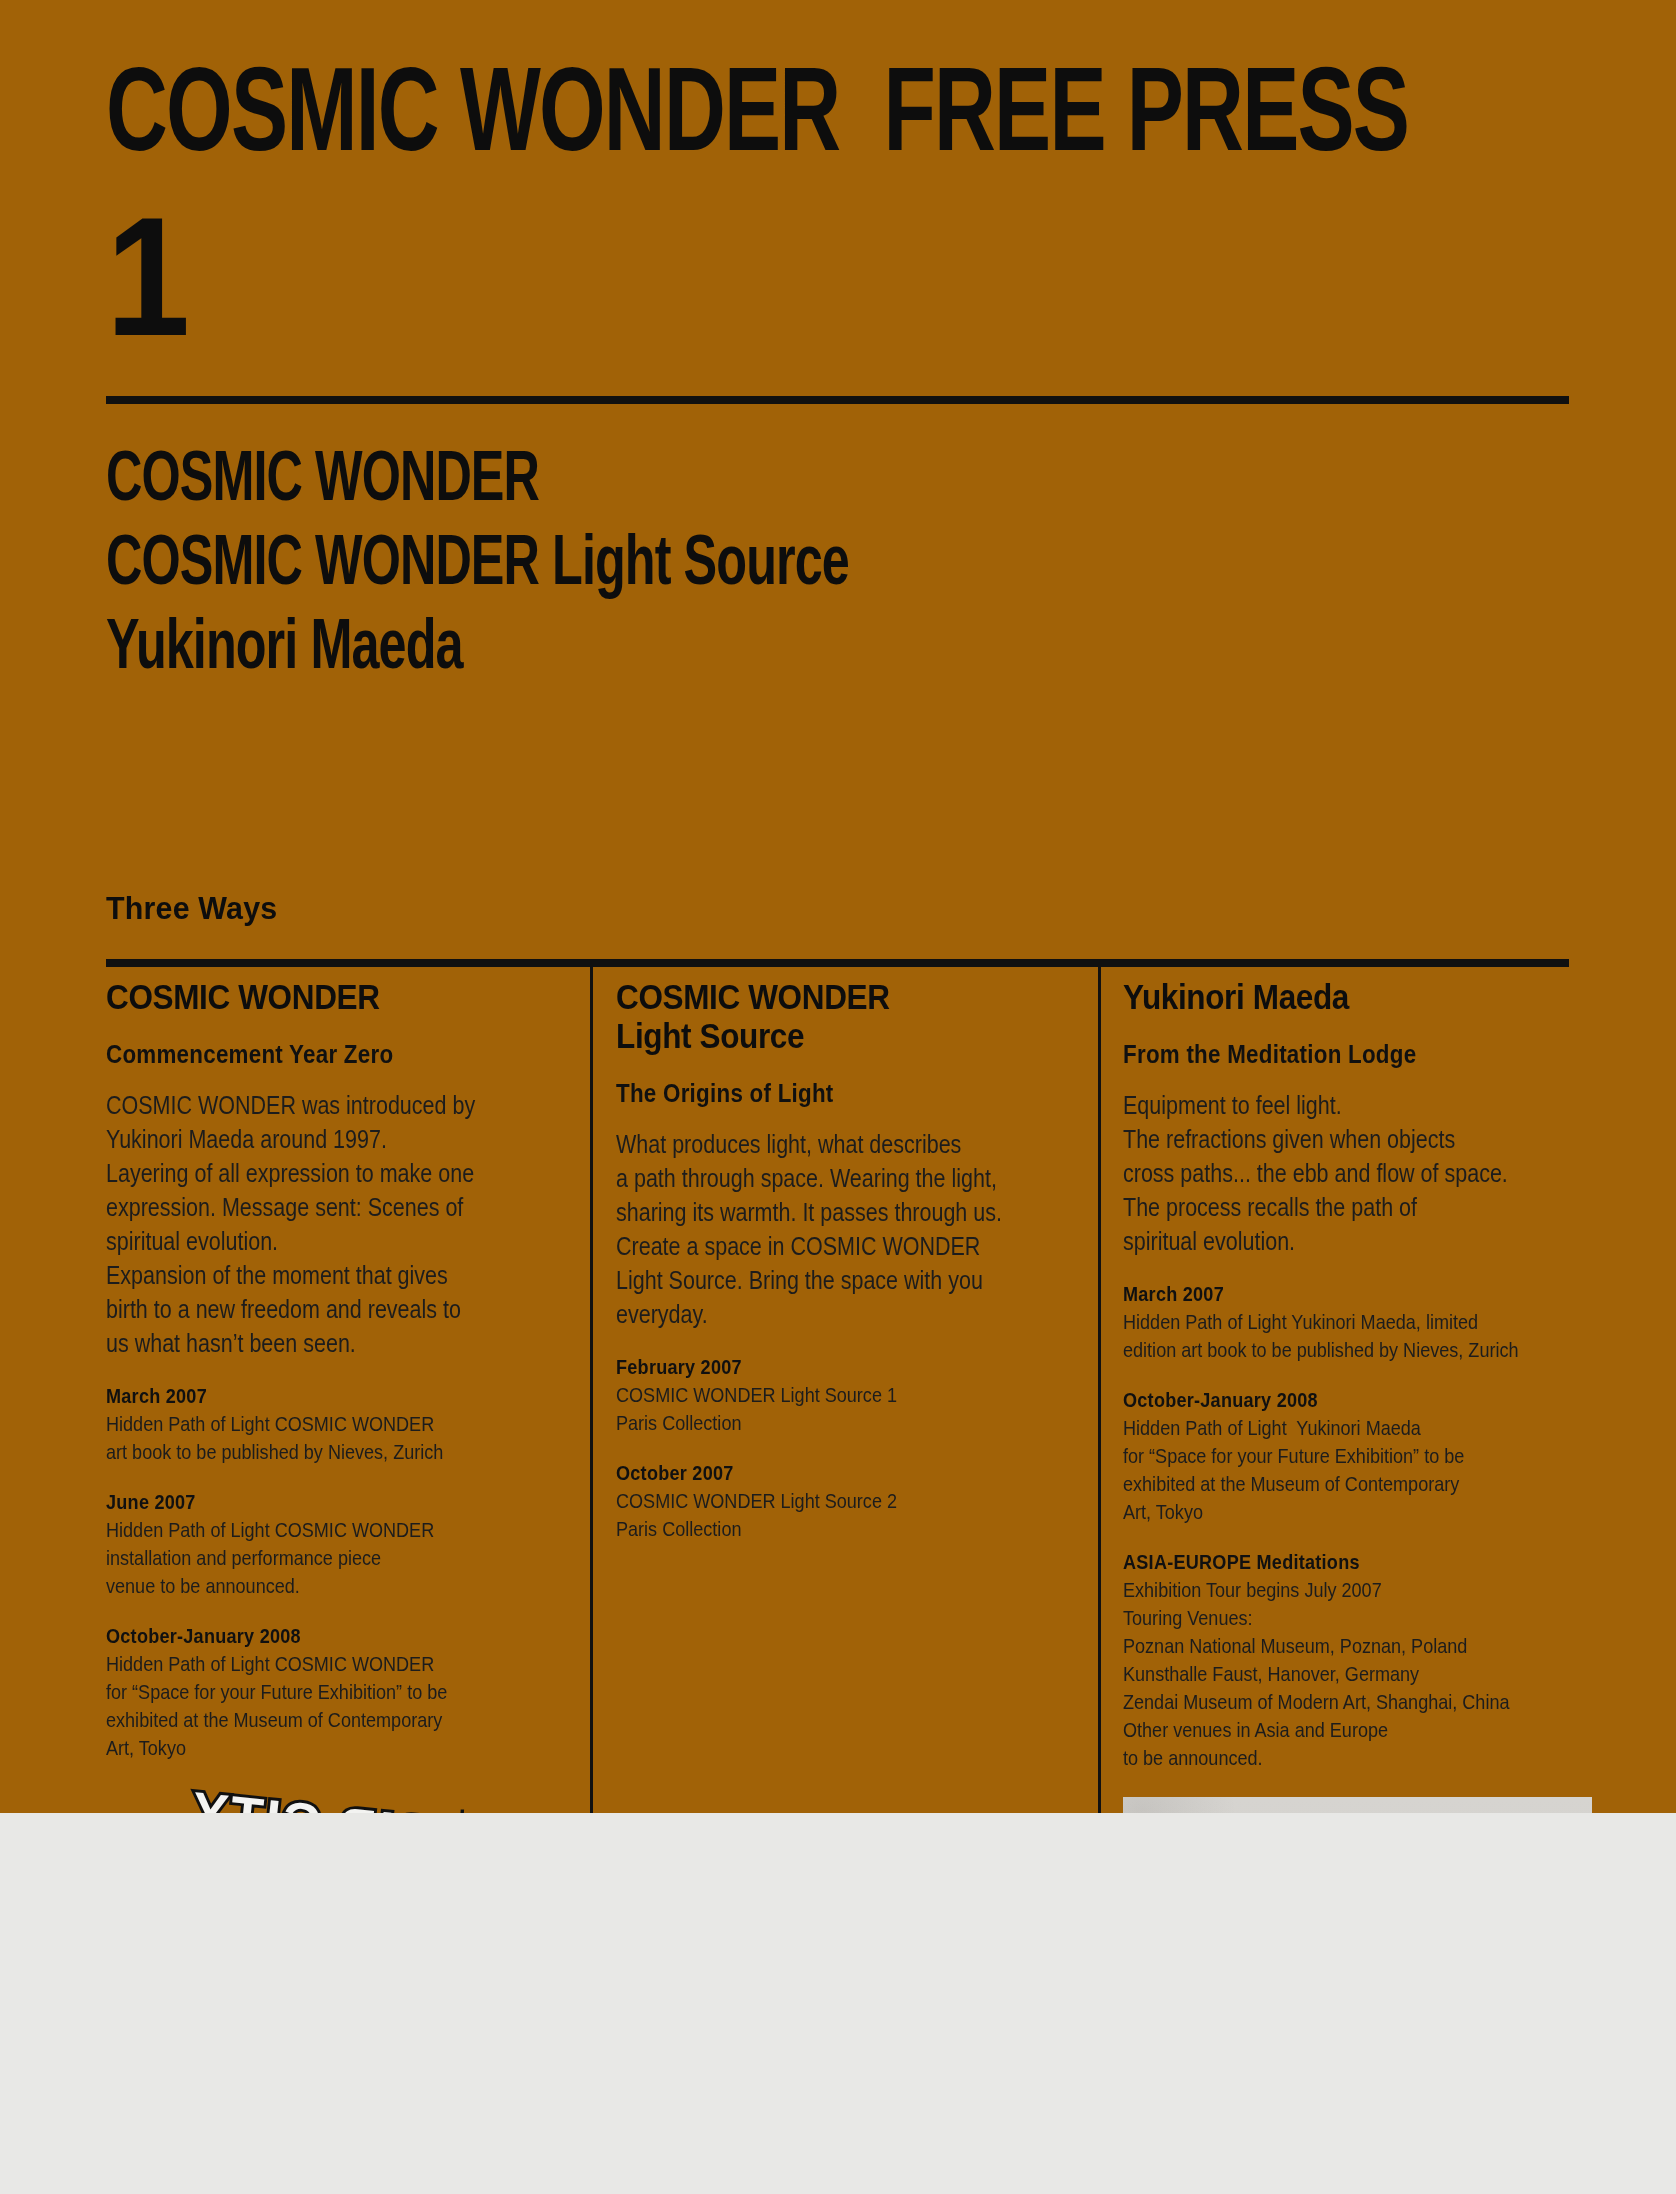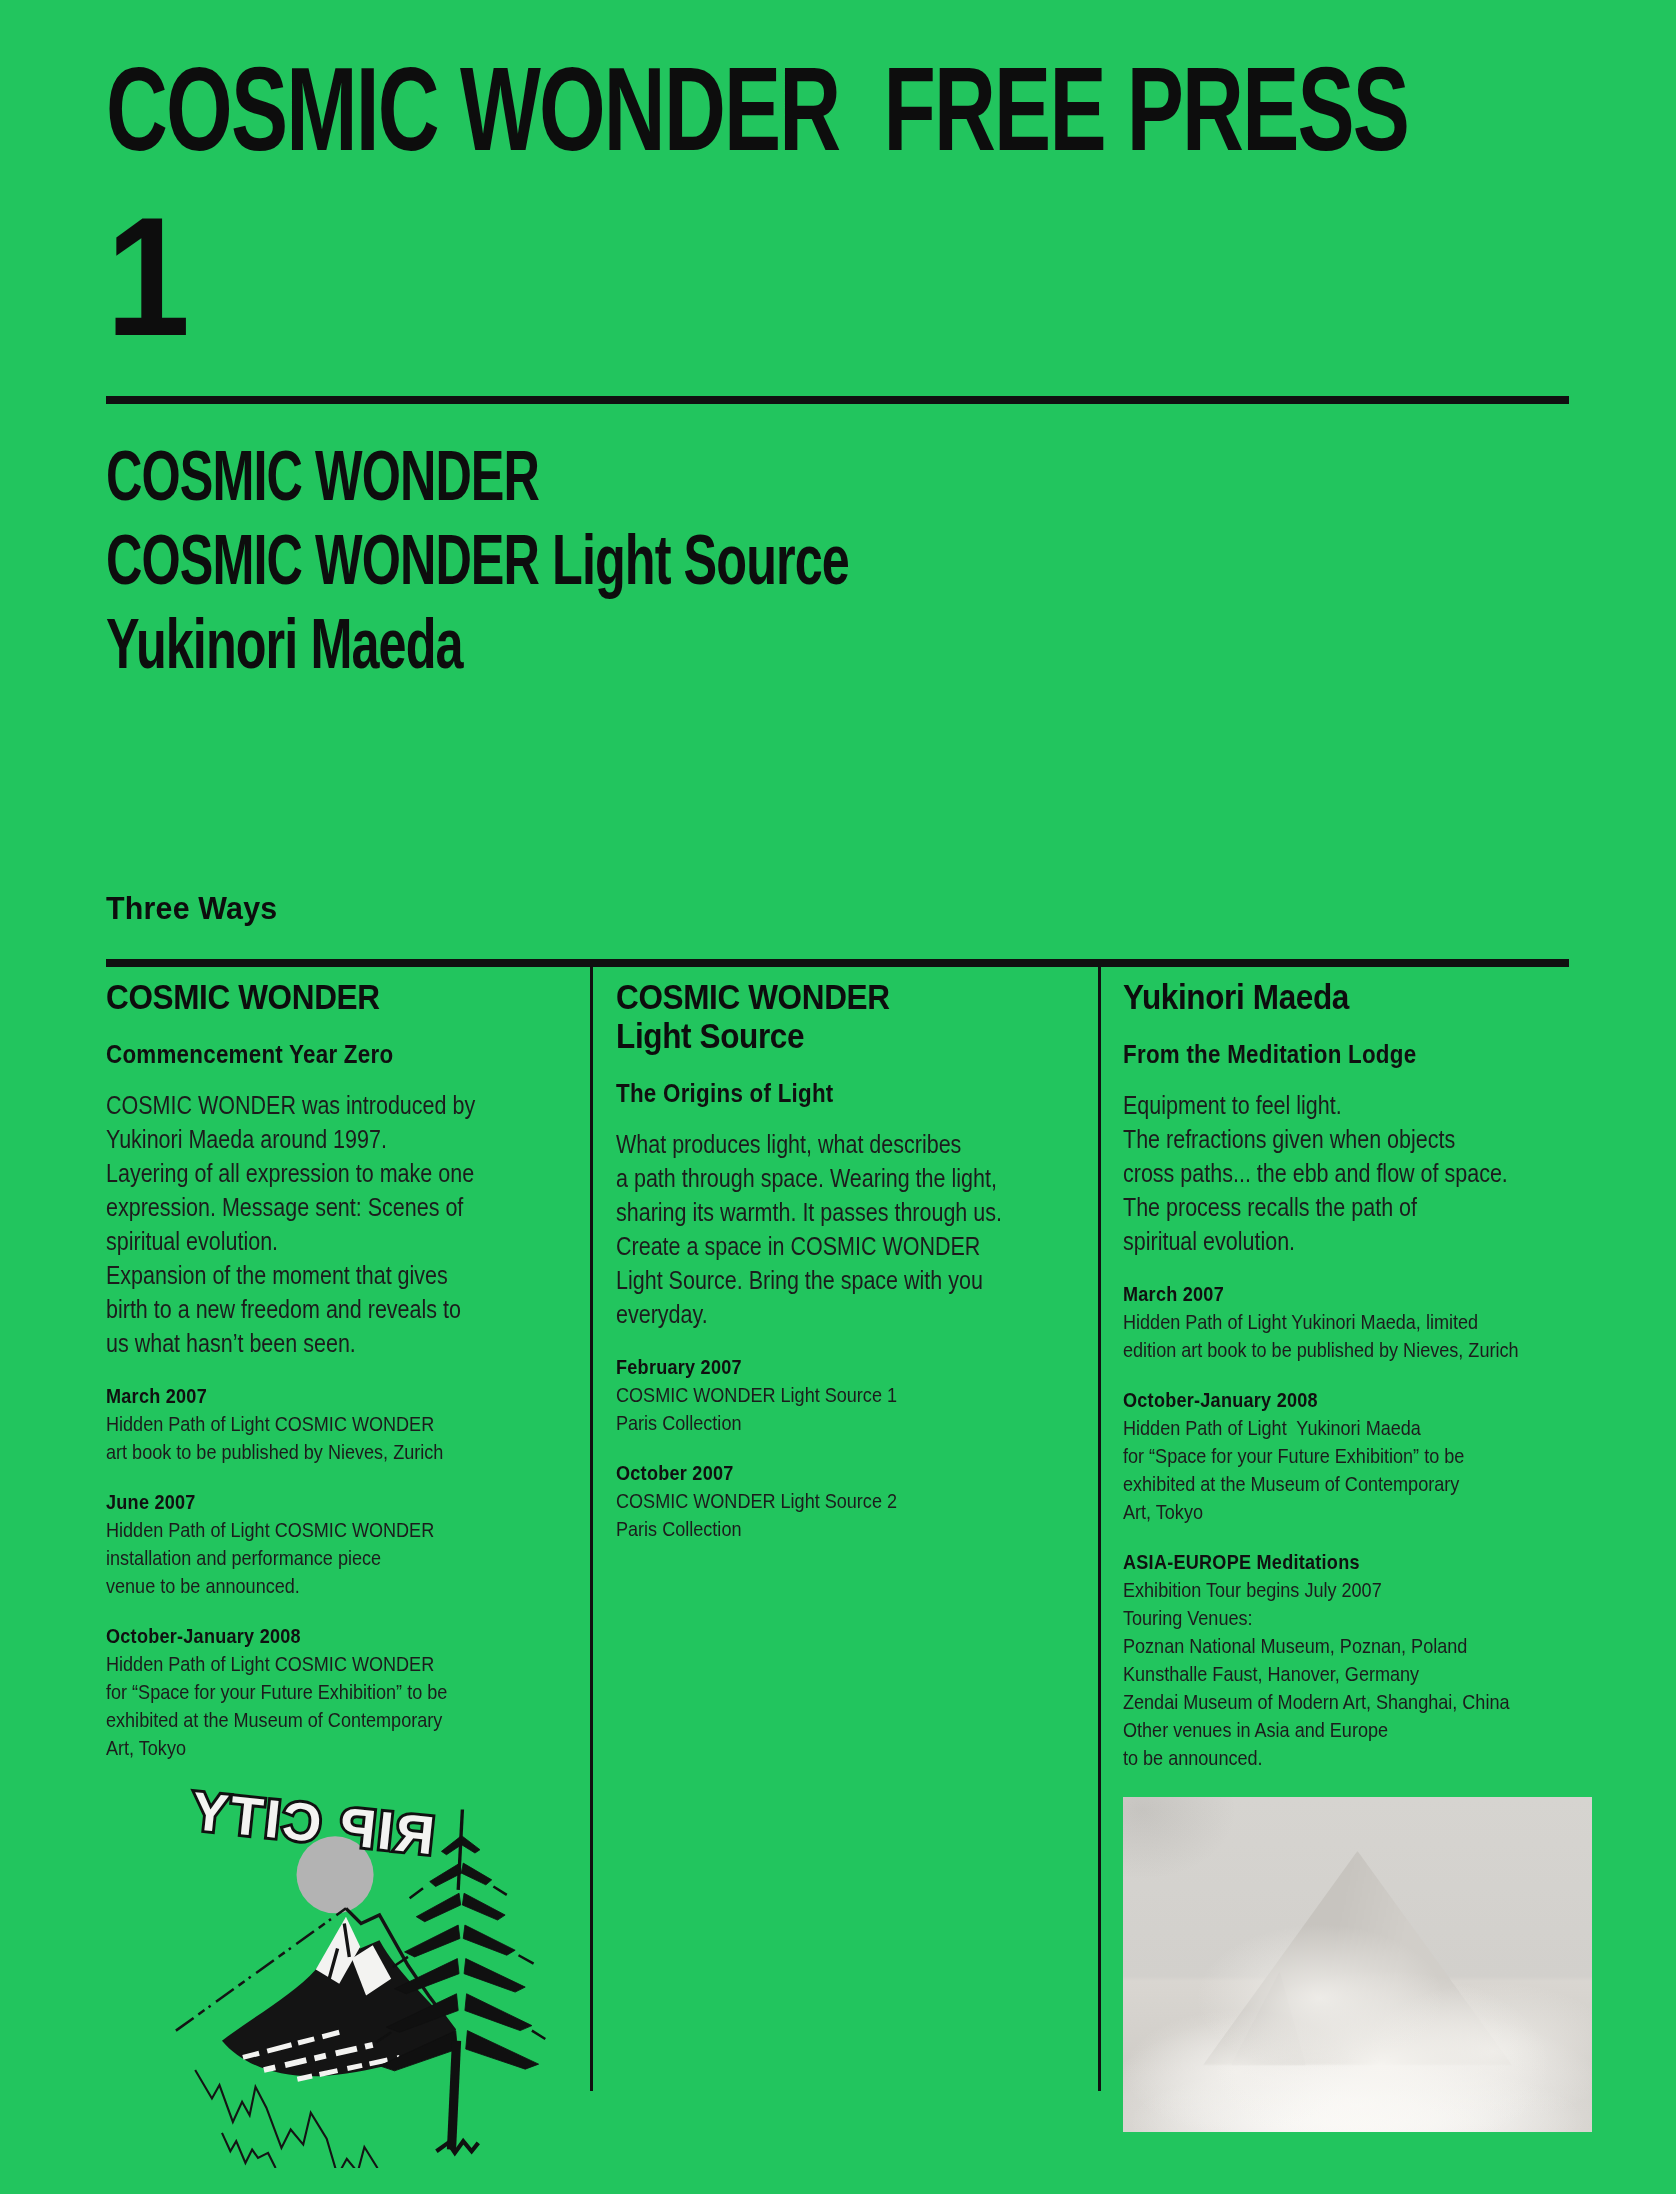--- a/index.html
+++ b/index.html
@@ -1,19 +1,19 @@
 <!DOCTYPE html>
 <html style="font-size:13.4px"><head>
 <meta charset="utf-8">
 <style>
   html,body{margin:0;padding:0;background:#e8e8e6;}
   .page{
     position:relative;
-    width:1676px;height:2194px;
-    background:#22c55e;
+    width:1676px;height:1813px;
+    background:#a16207;
     font-family:"Liberation Sans", sans-serif;
     color:#141414;
     overflow:hidden;
   }
   .condense{transform:scaleX(0.86);transform-origin:left top;}
   
   .masthead{
     position:absolute;left:106px;top:47px;
     font-size:119px;font-weight:bold;line-height:1.05;
     letter-spacing:-2.5px;white-space:pre;

